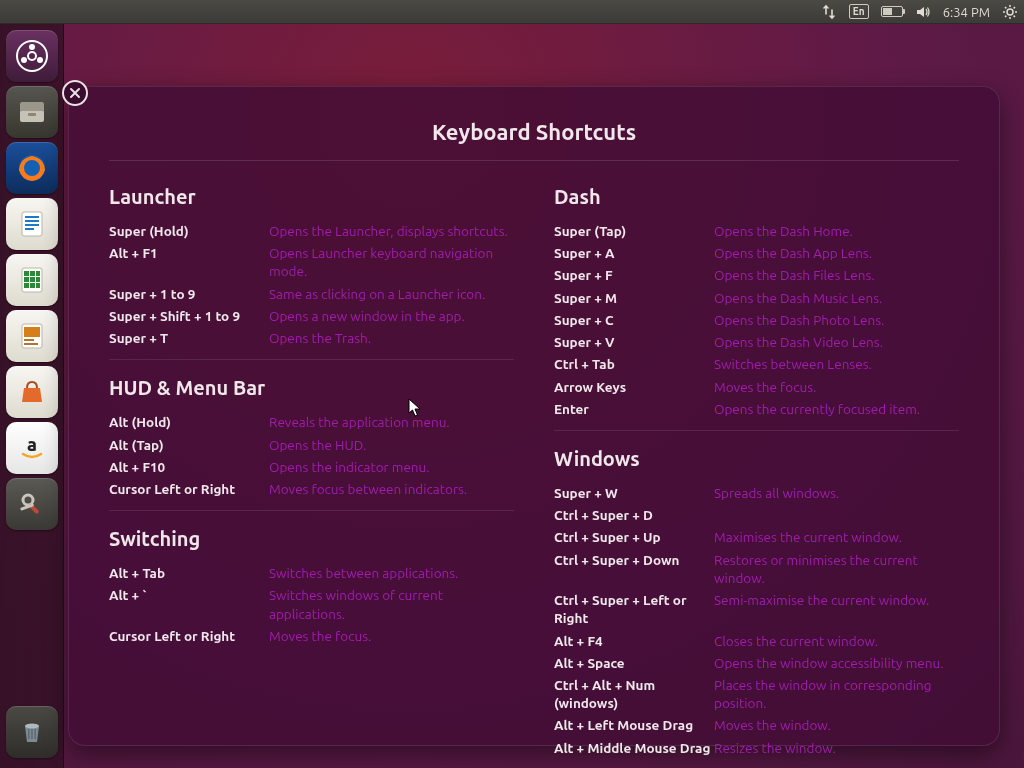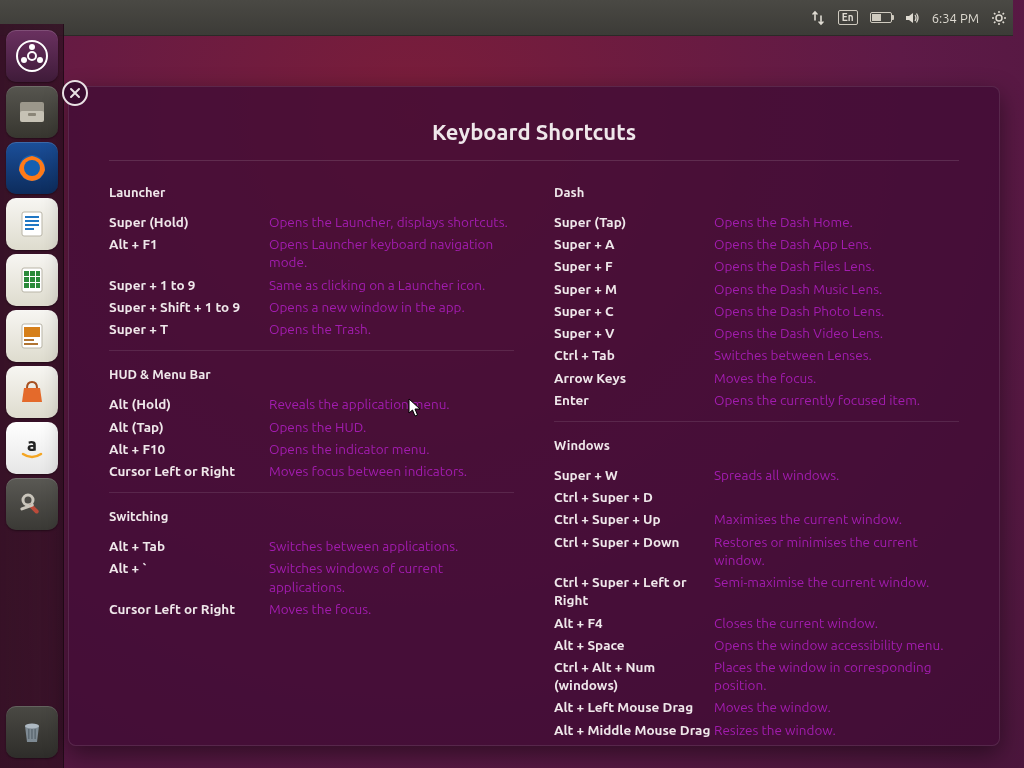--- a/index.html
+++ b/index.html
@@ -4,21 +4,21 @@
 <style>
   * { box-sizing: border-box; margin: 0; padding: 0; }
   html, body { width: 1024px; height: 768px; overflow: hidden; font-family: "Ubuntu", "Segoe UI", sans-serif; }
   body {
     background: radial-gradient(circle at 40% 15%, #7a1d3a 0%, #5e1a47 55%, #4b163c 100%);
     position: relative;
   }
 
   
   .panel {
-    position: absolute; top: 0; left: 0; right: 11px; height: 36px;
+    position: absolute; top: 0; left: 0; right: 0; height: 24px;
     background: linear-gradient(#4a4944, #3c3b37);
     border-bottom: 1px solid #2b2a27;
     display: flex; justify-content: flex-end; align-items: center;
     color: #dfdbd2; font-size: 13px; padding-right: 6px; gap: 12px;
   }
   .panel .ind { display: flex; align-items: center; justify-content: center; height: 100%; }
   .panel .ind svg { display: block; }
   .en-badge {
     width: 20px; height: 15px; border: 1px solid #cfcabf; border-radius: 2px;
     display: flex; align-items: center; justify-content: center; font-size: 10px; font-weight: 600;
@@ -44,39 +44,39 @@
     position: relative;
   }
   .licon svg { width: 36px; height: 36px; }
   .trash { margin-top: auto; margin-bottom: 10px; }
 
   
   .overlay {
     position: absolute; top: 86px; left: 68px; right: 24px; bottom: 22px;
     background: rgba(64, 12, 52, 0.78);
     border: 1px solid rgba(255,255,255,0.10);
-    border-radius: 8px; box-shadow: 0 8px 24px rgba(0,0,0,0.45);
+    border-radius: 17px; box-shadow: 0 8px 24px rgba(0,0,0,0.45);
     color: #efe7ea; padding: 32px 40px 28px 40px;
   }
   .close-btn {
     position: absolute; top: -7px; left: -7px; width: 26px; height: 26px;
     border-radius: 50%; background: #3a0c30; border: 2px solid #e9e1e4;
     display: flex; align-items: center; justify-content: center; cursor: pointer;
     color: #e9e1e4; font-weight: bold;
   }
   .close-btn svg { width: 12px; height: 12px; }
   .title {
     text-align: center; font-size: 22px; font-weight: 700; margin-bottom: 16px;
   }
   hr.big { border: none; border-top: 1px solid rgba(255,255,255,0.12); margin: 10px 0 16px 0; }
   hr.small { border: none; border-top: 1px solid rgba(255,255,255,0.10); margin: 12px 0 16px 0; }
 
   .cols { display: flex; gap: 40px; }
   .col { flex: 1; }
-  .section h2 { font-size: 13px; font-weight: 700; margin: 8px 0 14px 0; }
+  .section h2 { font-size: 20px; font-weight: 700; margin: 8px 0 14px 0; }
   .row { display: flex; font-size: 13.5px; line-height: 1.35; margin-bottom: 4px; }
   .row .k { width: 160px; font-weight: 700; flex-shrink: 0; }
   .row .d { flex: 1; color: #a21caf; }
 
   .cursor {
     position: absolute; width: 14px; height: 20px; pointer-events: none;
   }
 </style>
 </head>
 <body>

